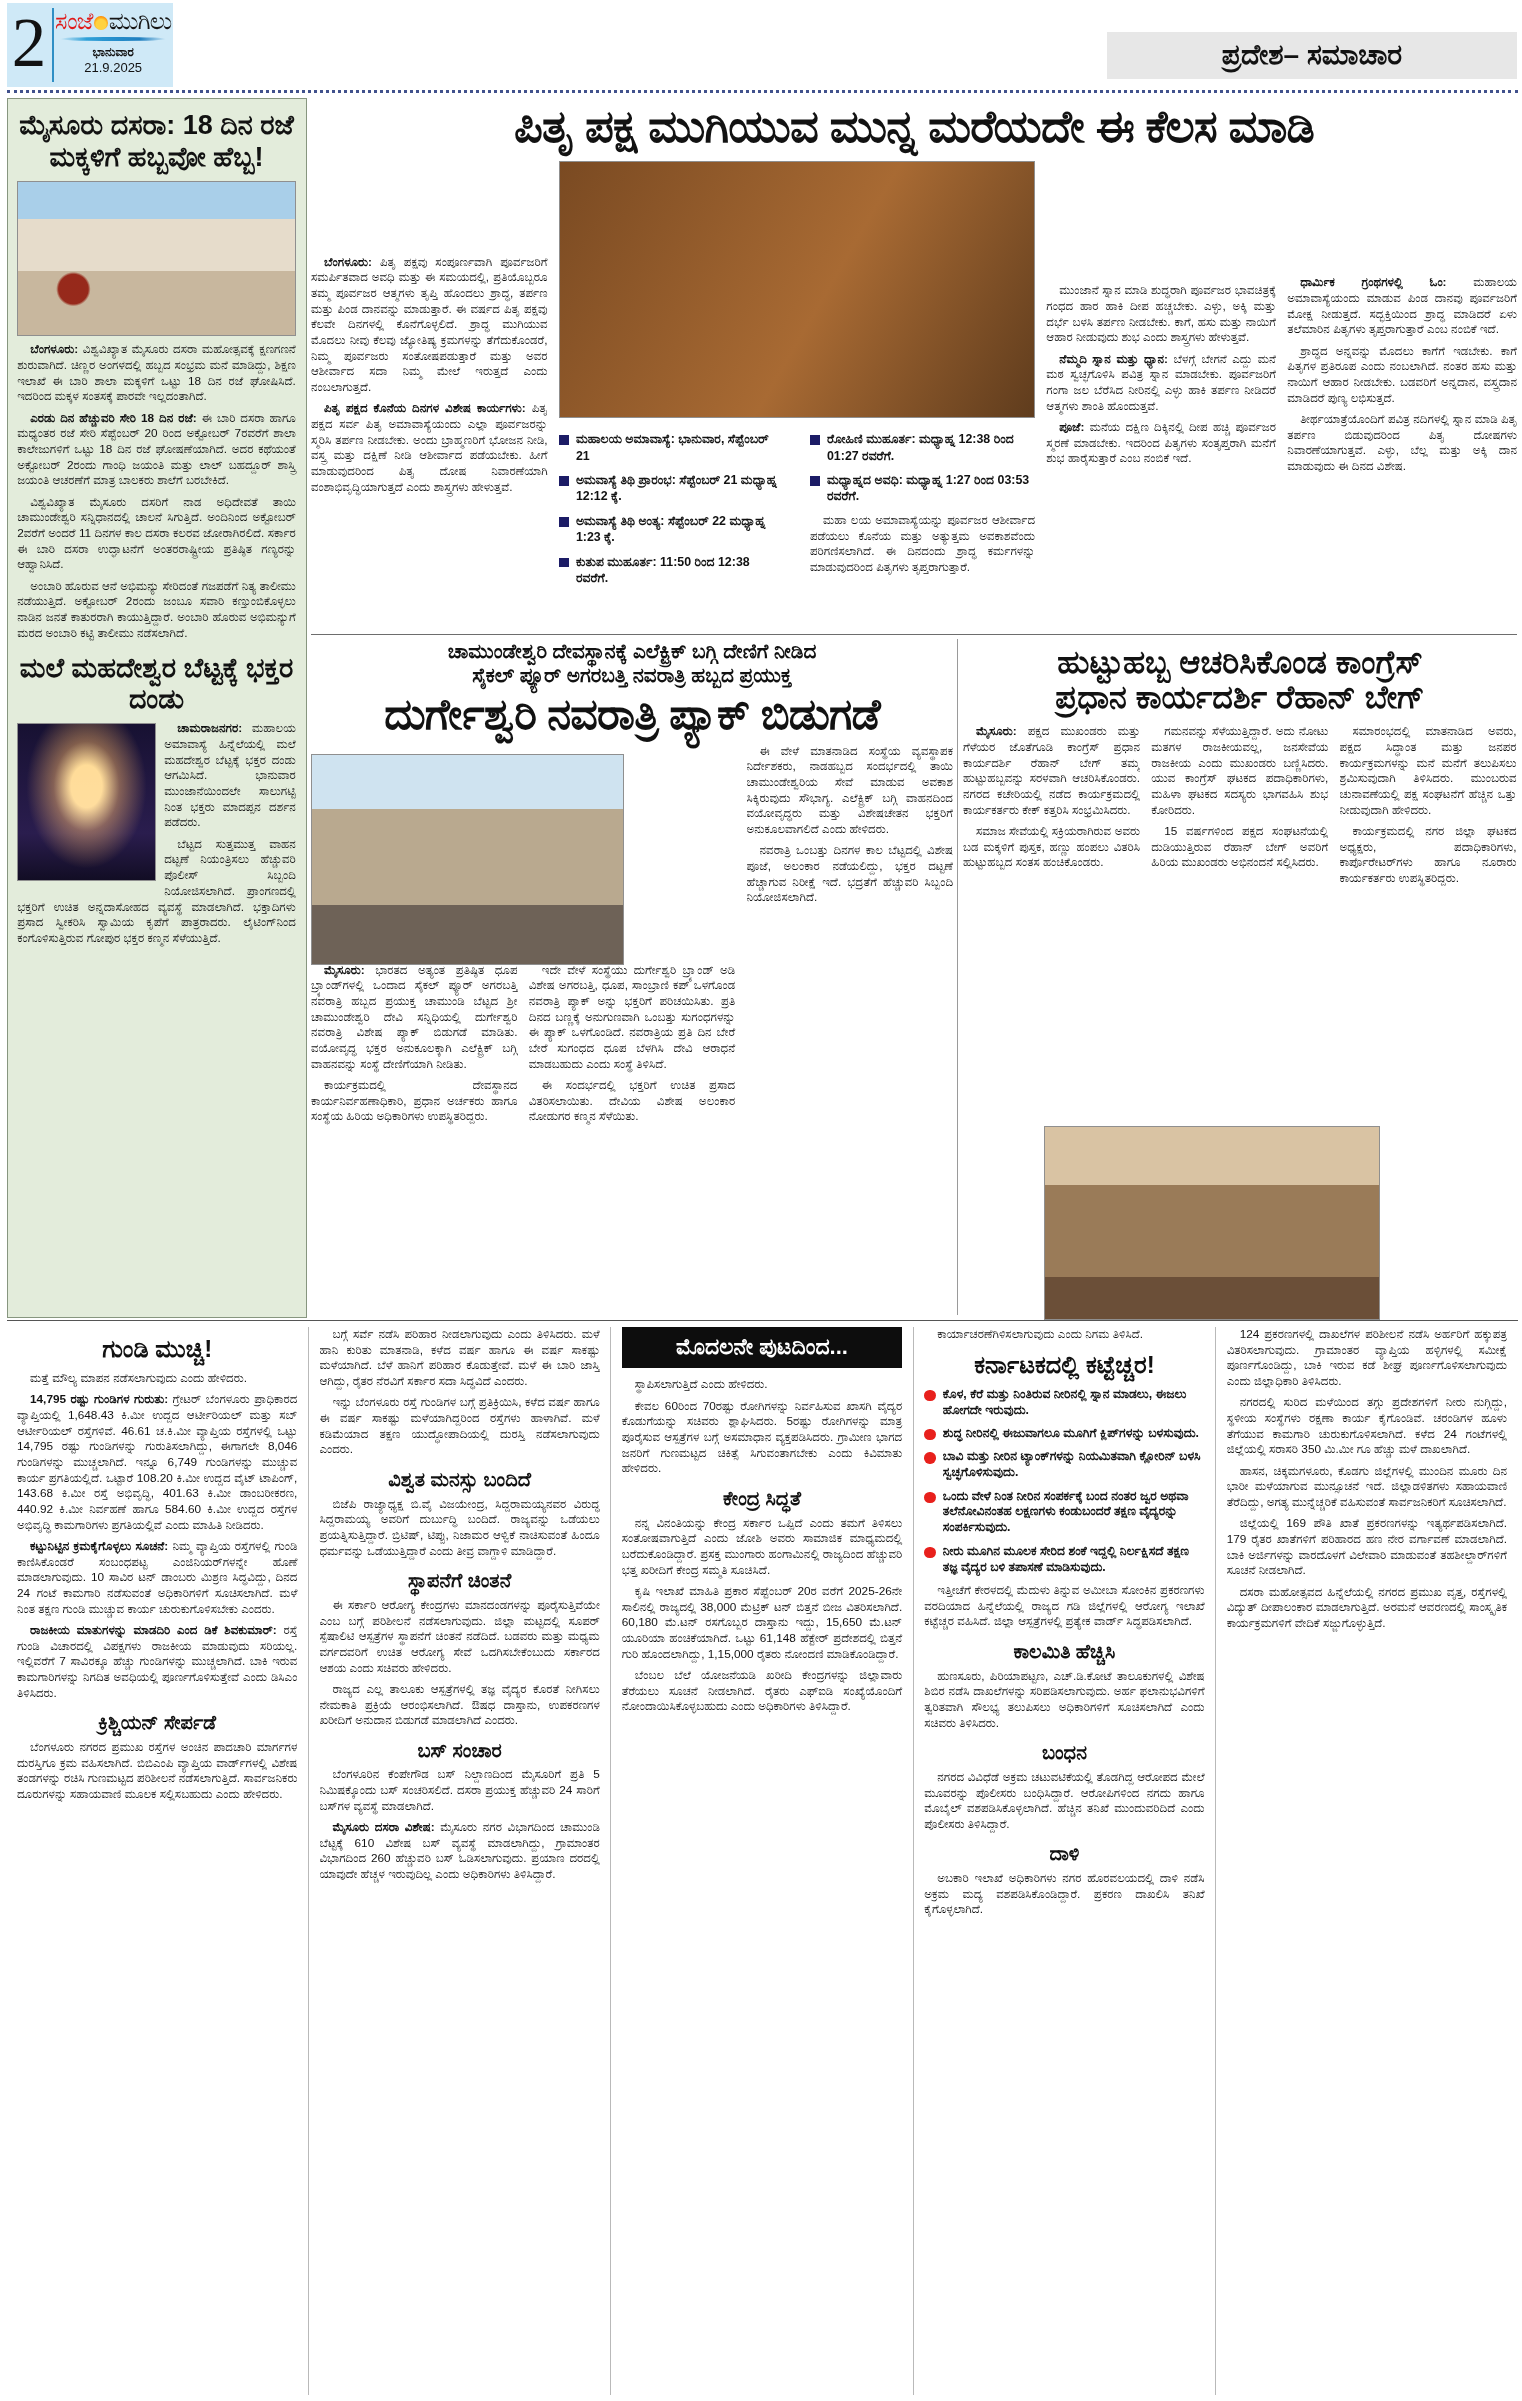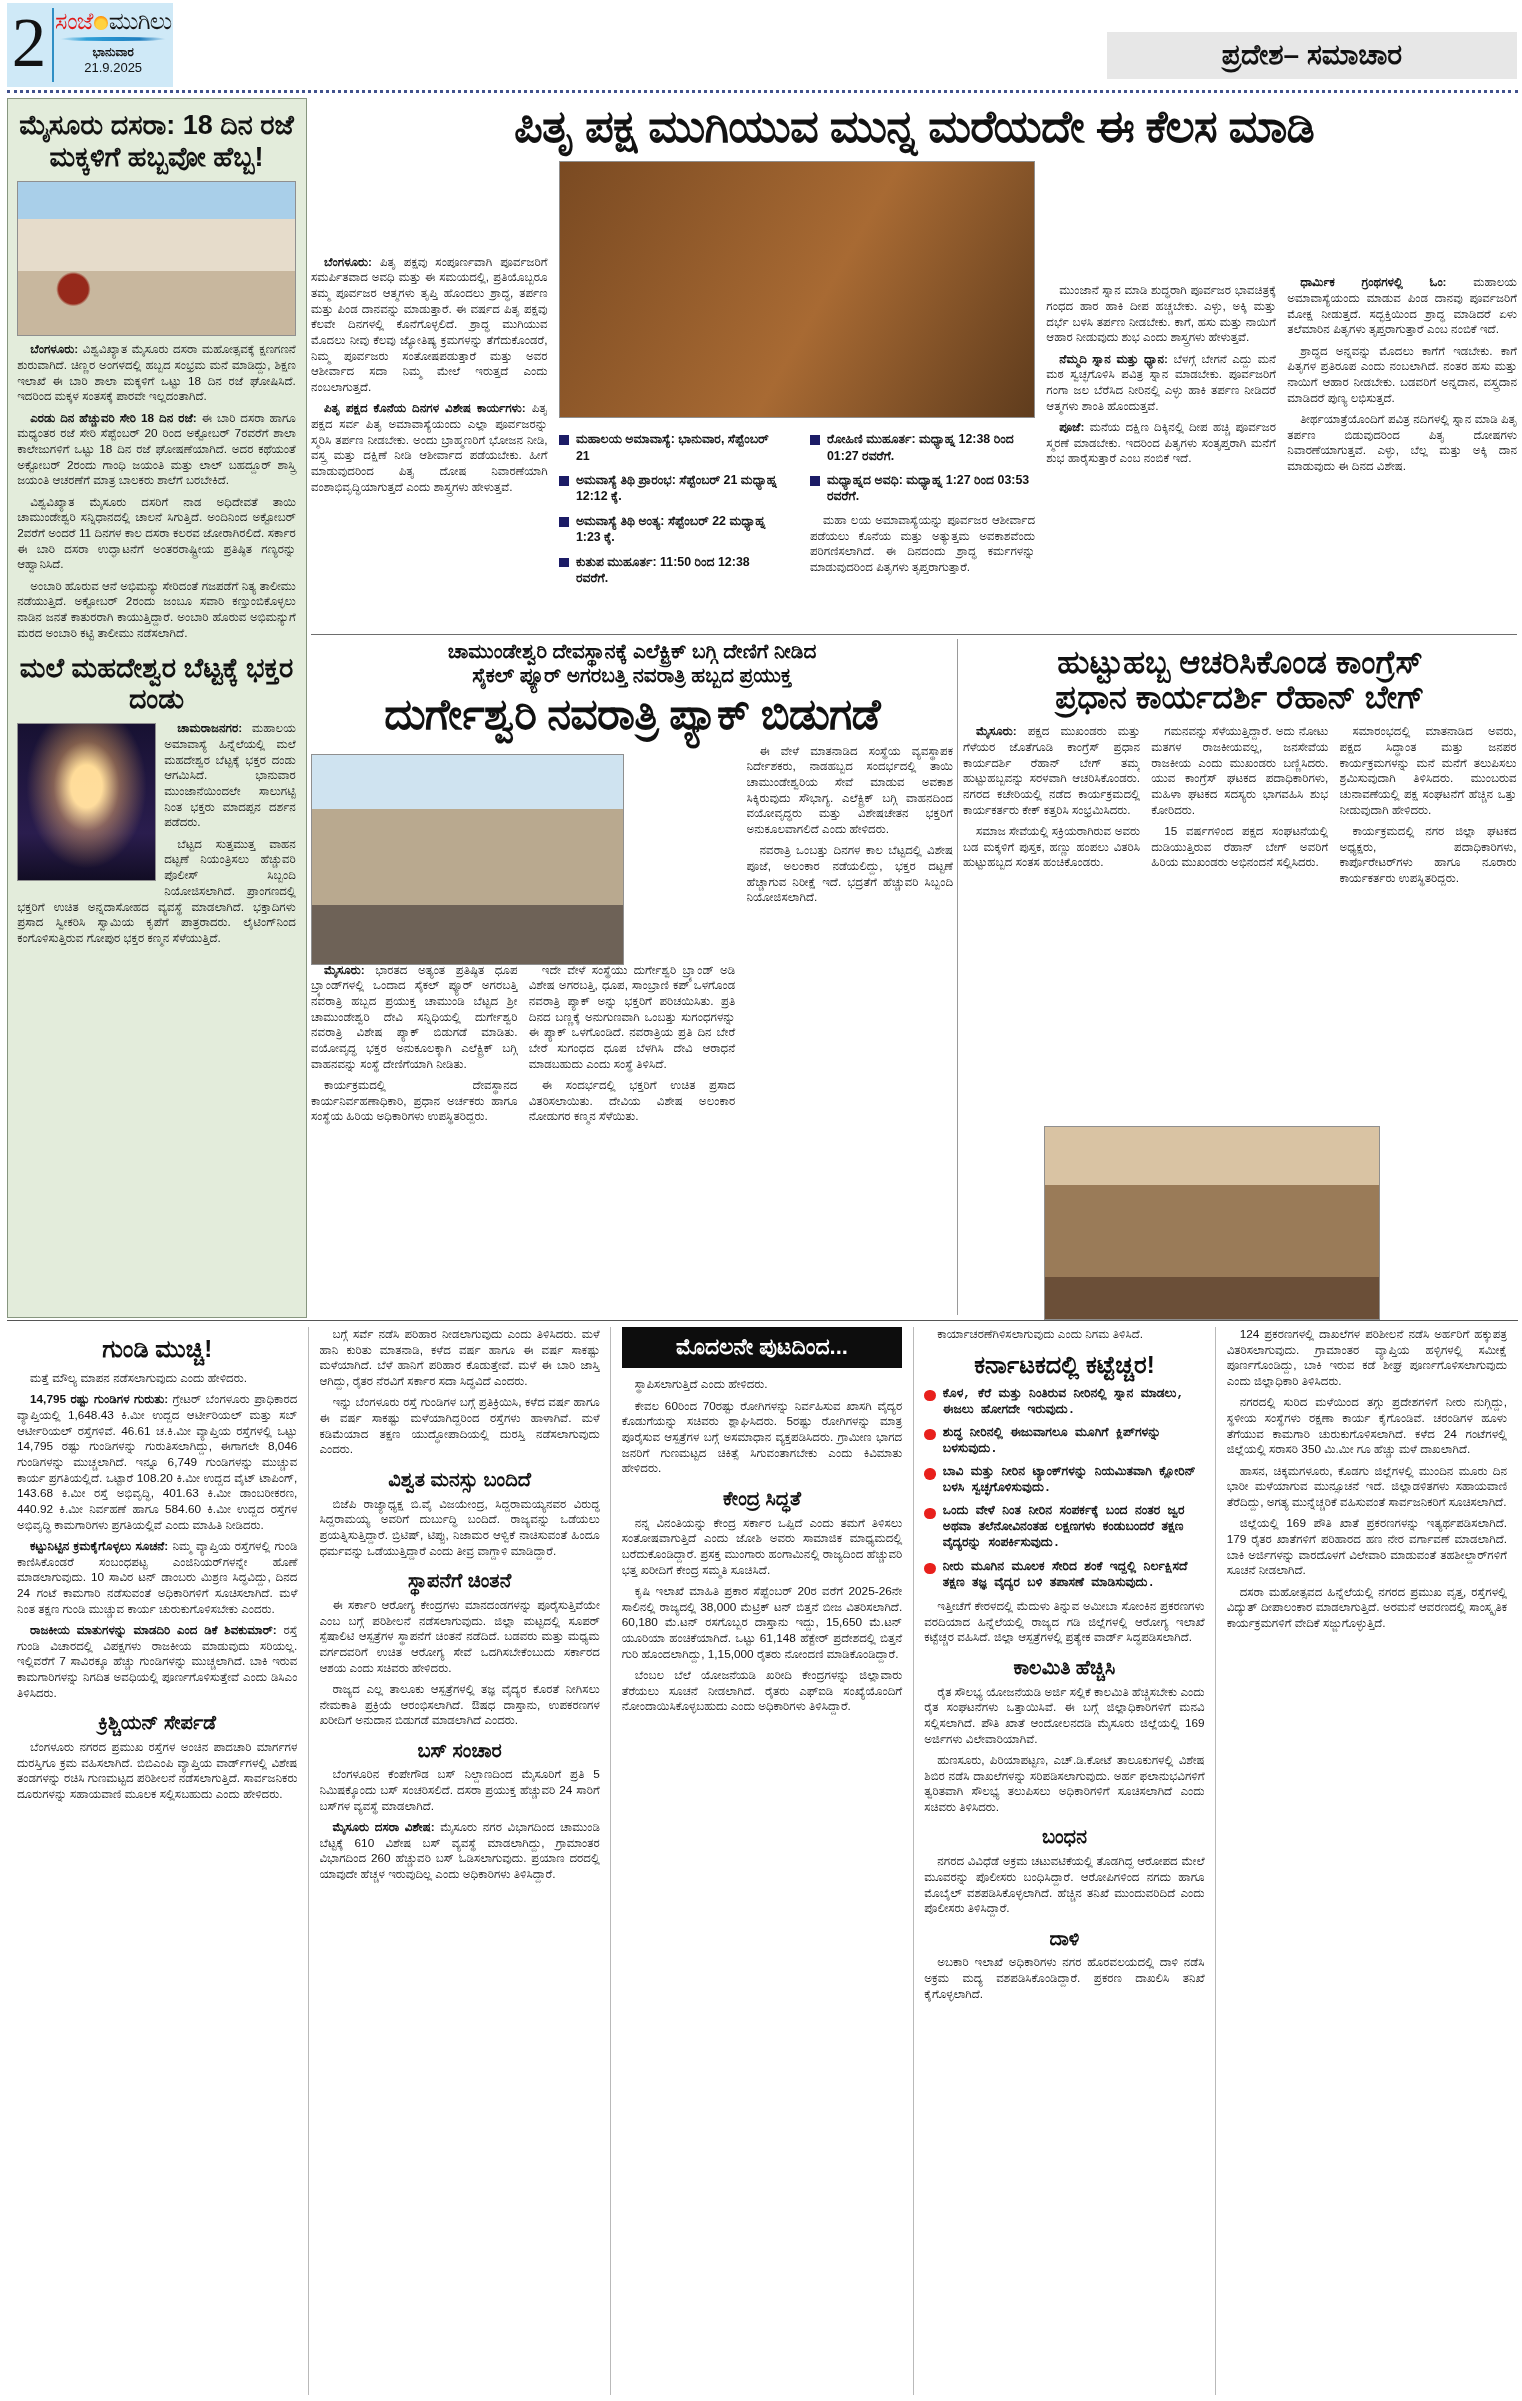--- a/index.html
+++ b/index.html
@@ -60,21 +60,21 @@
   .right-headline{font-size:32px;font-weight:800;text-align:center;line-height:1.12;margin:1.6px 0 8px;}
   .right-cols{display:flex;gap:11.3px;height:613px;}
   .rcol{width:177px;overflow:hidden;}
   .photo-rehan{position:absolute;left:81px;top:483px;width:336px;height:194px;background:linear-gradient(#d9c3a3 0 30%,#9a7b58 30% 78%,#6b4f38 78% 100%),radial-gradient(circle at 20% 55%,#ffffff 0 6%,transparent 7%),radial-gradient(circle at 45% 55%,#34495e 0 6%,transparent 7%),radial-gradient(circle at 70% 55%,#ffffff 0 6%,transparent 7%);background-blend-mode:normal,screen,screen,screen;}
   
   .rule-h-bottom{position:absolute;left:6.5px;top:1320px;width:1511px;border-top:0.8px solid #555;}
   .bottom{position:absolute;left:6.5px;top:1327px;width:1511px;height:1068px;display:flex;}
   .bcol{flex:1 1 0;padding:0 10.5px;border-right:0.8px solid #b9b9b9;overflow:hidden;}
   .bcol:last-child{border-right:none;}
   .bcol .bighead{font-size:24px;font-weight:800;text-align:center;margin:8px 0 8px;}
-  .dot-item{display:flex;gap:7.3px;font-weight:800;font-size:12.3px;line-height:1.3;margin-bottom:7.3px;text-align:left;font-family:Liberation Mono, monospace;}
+  .dot-item{display:flex;gap:7.3px;font-weight:800;font-size:12.3px;line-height:1.3;margin-bottom:7.3px;text-align:left;}
   .dot{flex:0 0 auto;width:11.3px;height:11.3px;border-radius:50%;margin-top:3.2px;}
 </style>
 </head>
 <body>
 
 <div class="page">
 
   <div class="hdr-left">
     <div class="pageno">2</div>
     <div class="hdr-divider"></div>
@@ -271,21 +271,20 @@
             <span>ಒಂದು ವೇಳೆ ನಿಂತ ನೀರಿನ ಸಂಪರ್ಕಕ್ಕೆ ಬಂದ ನಂತರ ಜ್ವರ ಅಥವಾ ತಲೆನೋವಿನಂತಹ ಲಕ್ಷಣಗಳು ಕಂಡುಬಂದರೆ ತಕ್ಷಣ ವೈದ್ಯರನ್ನು ಸಂಪರ್ಕಿಸುವುದು.</span>
           </div>
           <div class="dot-item">
             <span class="dot" style="background: rgb(232, 32, 28);"></span>
             <span>ನೀರು ಮೂಗಿನ ಮೂಲಕ ಸೇರಿದ ಶಂಕೆ ಇದ್ದಲ್ಲಿ ನಿರ್ಲಕ್ಷಿಸದೆ ತಕ್ಷಣ ತಜ್ಞ ವೈದ್ಯರ ಬಳಿ ತಪಾಸಣೆ ಮಾಡಿಸುವುದು.</span>
           </div>
         </div>
       <div>
           <p>ಇತ್ತೀಚೆಗೆ ಕೇರಳದಲ್ಲಿ ಮೆದುಳು ತಿನ್ನುವ ಅಮೀಬಾ ಸೋಂಕಿನ ಪ್ರಕರಣಗಳು ವರದಿಯಾದ ಹಿನ್ನೆಲೆಯಲ್ಲಿ ರಾಜ್ಯದ ಗಡಿ ಜಿಲ್ಲೆಗಳಲ್ಲಿ ಆರೋಗ್ಯ ಇಲಾಖೆ ಕಟ್ಟೆಚ್ಚರ ವಹಿಸಿದೆ. ಜಿಲ್ಲಾ ಆಸ್ಪತ್ರೆಗಳಲ್ಲಿ ಪ್ರತ್ಯೇಕ ವಾರ್ಡ್ ಸಿದ್ಧಪಡಿಸಲಾಗಿದೆ.</p>
           <div class="subhead small">ಕಾಲಮಿತಿ ಹೆಚ್ಚಿಸಿ</div>
-          <p>ರೈತ ಸೌಲಭ್ಯ ಯೋಜನೆಯಡಿ ಅರ್ಜಿ ಸಲ್ಲಿಕೆ ಕಾಲಮಿತಿ ಹೆಚ್ಚಿಸಬೇಕು ಎಂದು ರೈತ ಸಂಘಟನೆಗಳು ಒತ್ತಾಯಿಸಿವೆ. ಈ ಬಗ್ಗೆ ಜಿಲ್ಲಾಧಿಕಾರಿಗಳಿಗೆ ಮನವಿ ಸಲ್ಲಿಸಲಾಗಿದೆ. ಪೌತಿ ಖಾತೆ ಆಂದೋಲನದಡಿ ಮೈಸೂರು ಜಿಲ್ಲೆಯಲ್ಲಿ 169 ಅರ್ಜಿಗಳು ವಿಲೇವಾರಿಯಾಗಿವೆ.</p>
           <p>ಹುಣಸೂರು, ಪಿರಿಯಾಪಟ್ಟಣ, ಎಚ್.ಡಿ.ಕೋಟೆ ತಾಲೂಕುಗಳಲ್ಲಿ ವಿಶೇಷ ಶಿಬಿರ ನಡೆಸಿ ದಾಖಲೆಗಳನ್ನು ಸರಿಪಡಿಸಲಾಗುವುದು. ಅರ್ಹ ಫಲಾನುಭವಿಗಳಿಗೆ ತ್ವರಿತವಾಗಿ ಸೌಲಭ್ಯ ತಲುಪಿಸಲು ಅಧಿಕಾರಿಗಳಿಗೆ ಸೂಚಿಸಲಾಗಿದೆ ಎಂದು ಸಚಿವರು ತಿಳಿಸಿದರು.</p>
           <div class="subhead small">ಬಂಧನ</div>
           <p>ನಗರದ ವಿವಿಧೆಡೆ ಅಕ್ರಮ ಚಟುವಟಿಕೆಯಲ್ಲಿ ತೊಡಗಿದ್ದ ಆರೋಪದ ಮೇಲೆ ಮೂವರನ್ನು ಪೊಲೀಸರು ಬಂಧಿಸಿದ್ದಾರೆ. ಆರೋಪಿಗಳಿಂದ ನಗದು ಹಾಗೂ ಮೊಬೈಲ್ ವಶಪಡಿಸಿಕೊಳ್ಳಲಾಗಿದೆ. ಹೆಚ್ಚಿನ ತನಿಖೆ ಮುಂದುವರಿದಿದೆ ಎಂದು ಪೊಲೀಸರು ತಿಳಿಸಿದ್ದಾರೆ.</p>
           <div class="subhead small">ದಾಳಿ</div>
           <p>ಅಬಕಾರಿ ಇಲಾಖೆ ಅಧಿಕಾರಿಗಳು ನಗರ ಹೊರವಲಯದಲ್ಲಿ ದಾಳಿ ನಡೆಸಿ ಅಕ್ರಮ ಮದ್ಯ ವಶಪಡಿಸಿಕೊಂಡಿದ್ದಾರೆ. ಪ್ರಕರಣ ದಾಖಲಿಸಿ ತನಿಖೆ ಕೈಗೊಳ್ಳಲಾಗಿದೆ.</p>
         </div>
     </div>
     <div class="bcol">
       <div>
           <p>124 ಪ್ರಕರಣಗಳಲ್ಲಿ ದಾಖಲೆಗಳ ಪರಿಶೀಲನೆ ನಡೆಸಿ ಅರ್ಹರಿಗೆ ಹಕ್ಕುಪತ್ರ ವಿತರಿಸಲಾಗುವುದು. ಗ್ರಾಮಾಂತರ ವ್ಯಾಪ್ತಿಯ ಹಳ್ಳಿಗಳಲ್ಲಿ ಸಮೀಕ್ಷೆ ಪೂರ್ಣಗೊಂಡಿದ್ದು, ಬಾಕಿ ಇರುವ ಕಡೆ ಶೀಘ್ರ ಪೂರ್ಣಗೊಳಿಸಲಾಗುವುದು ಎಂದು ಜಿಲ್ಲಾಧಿಕಾರಿ ತಿಳಿಸಿದರು.</p>

